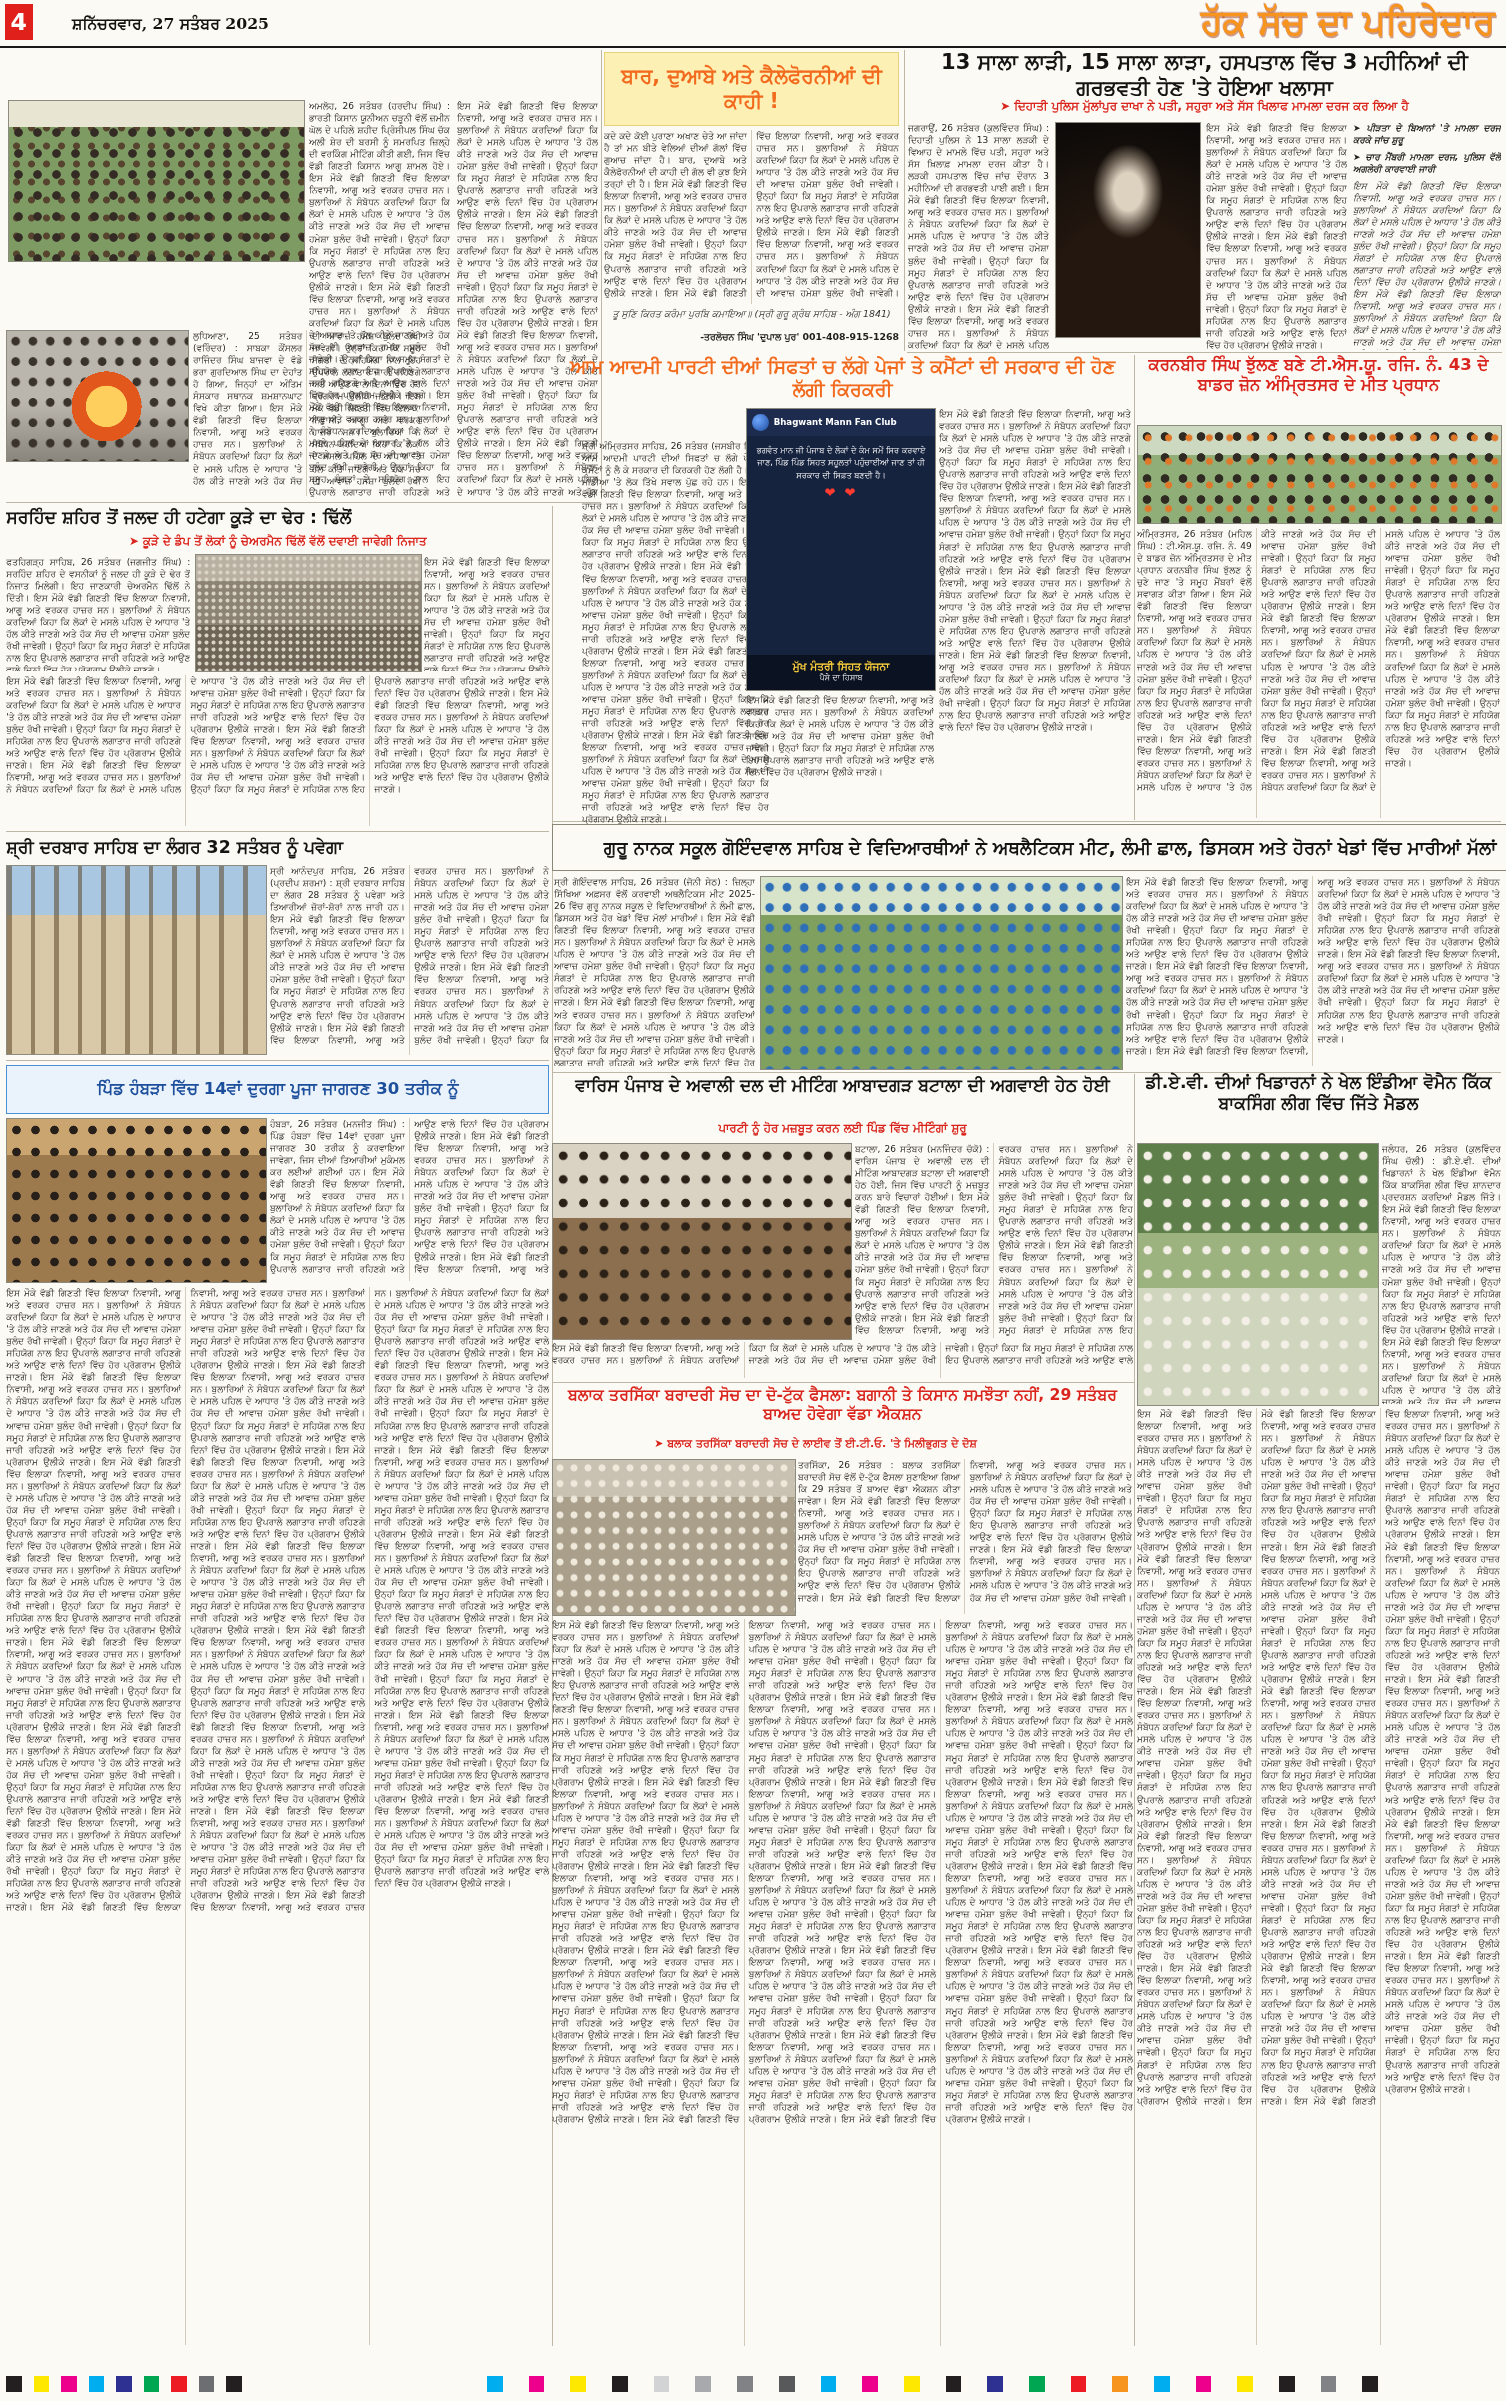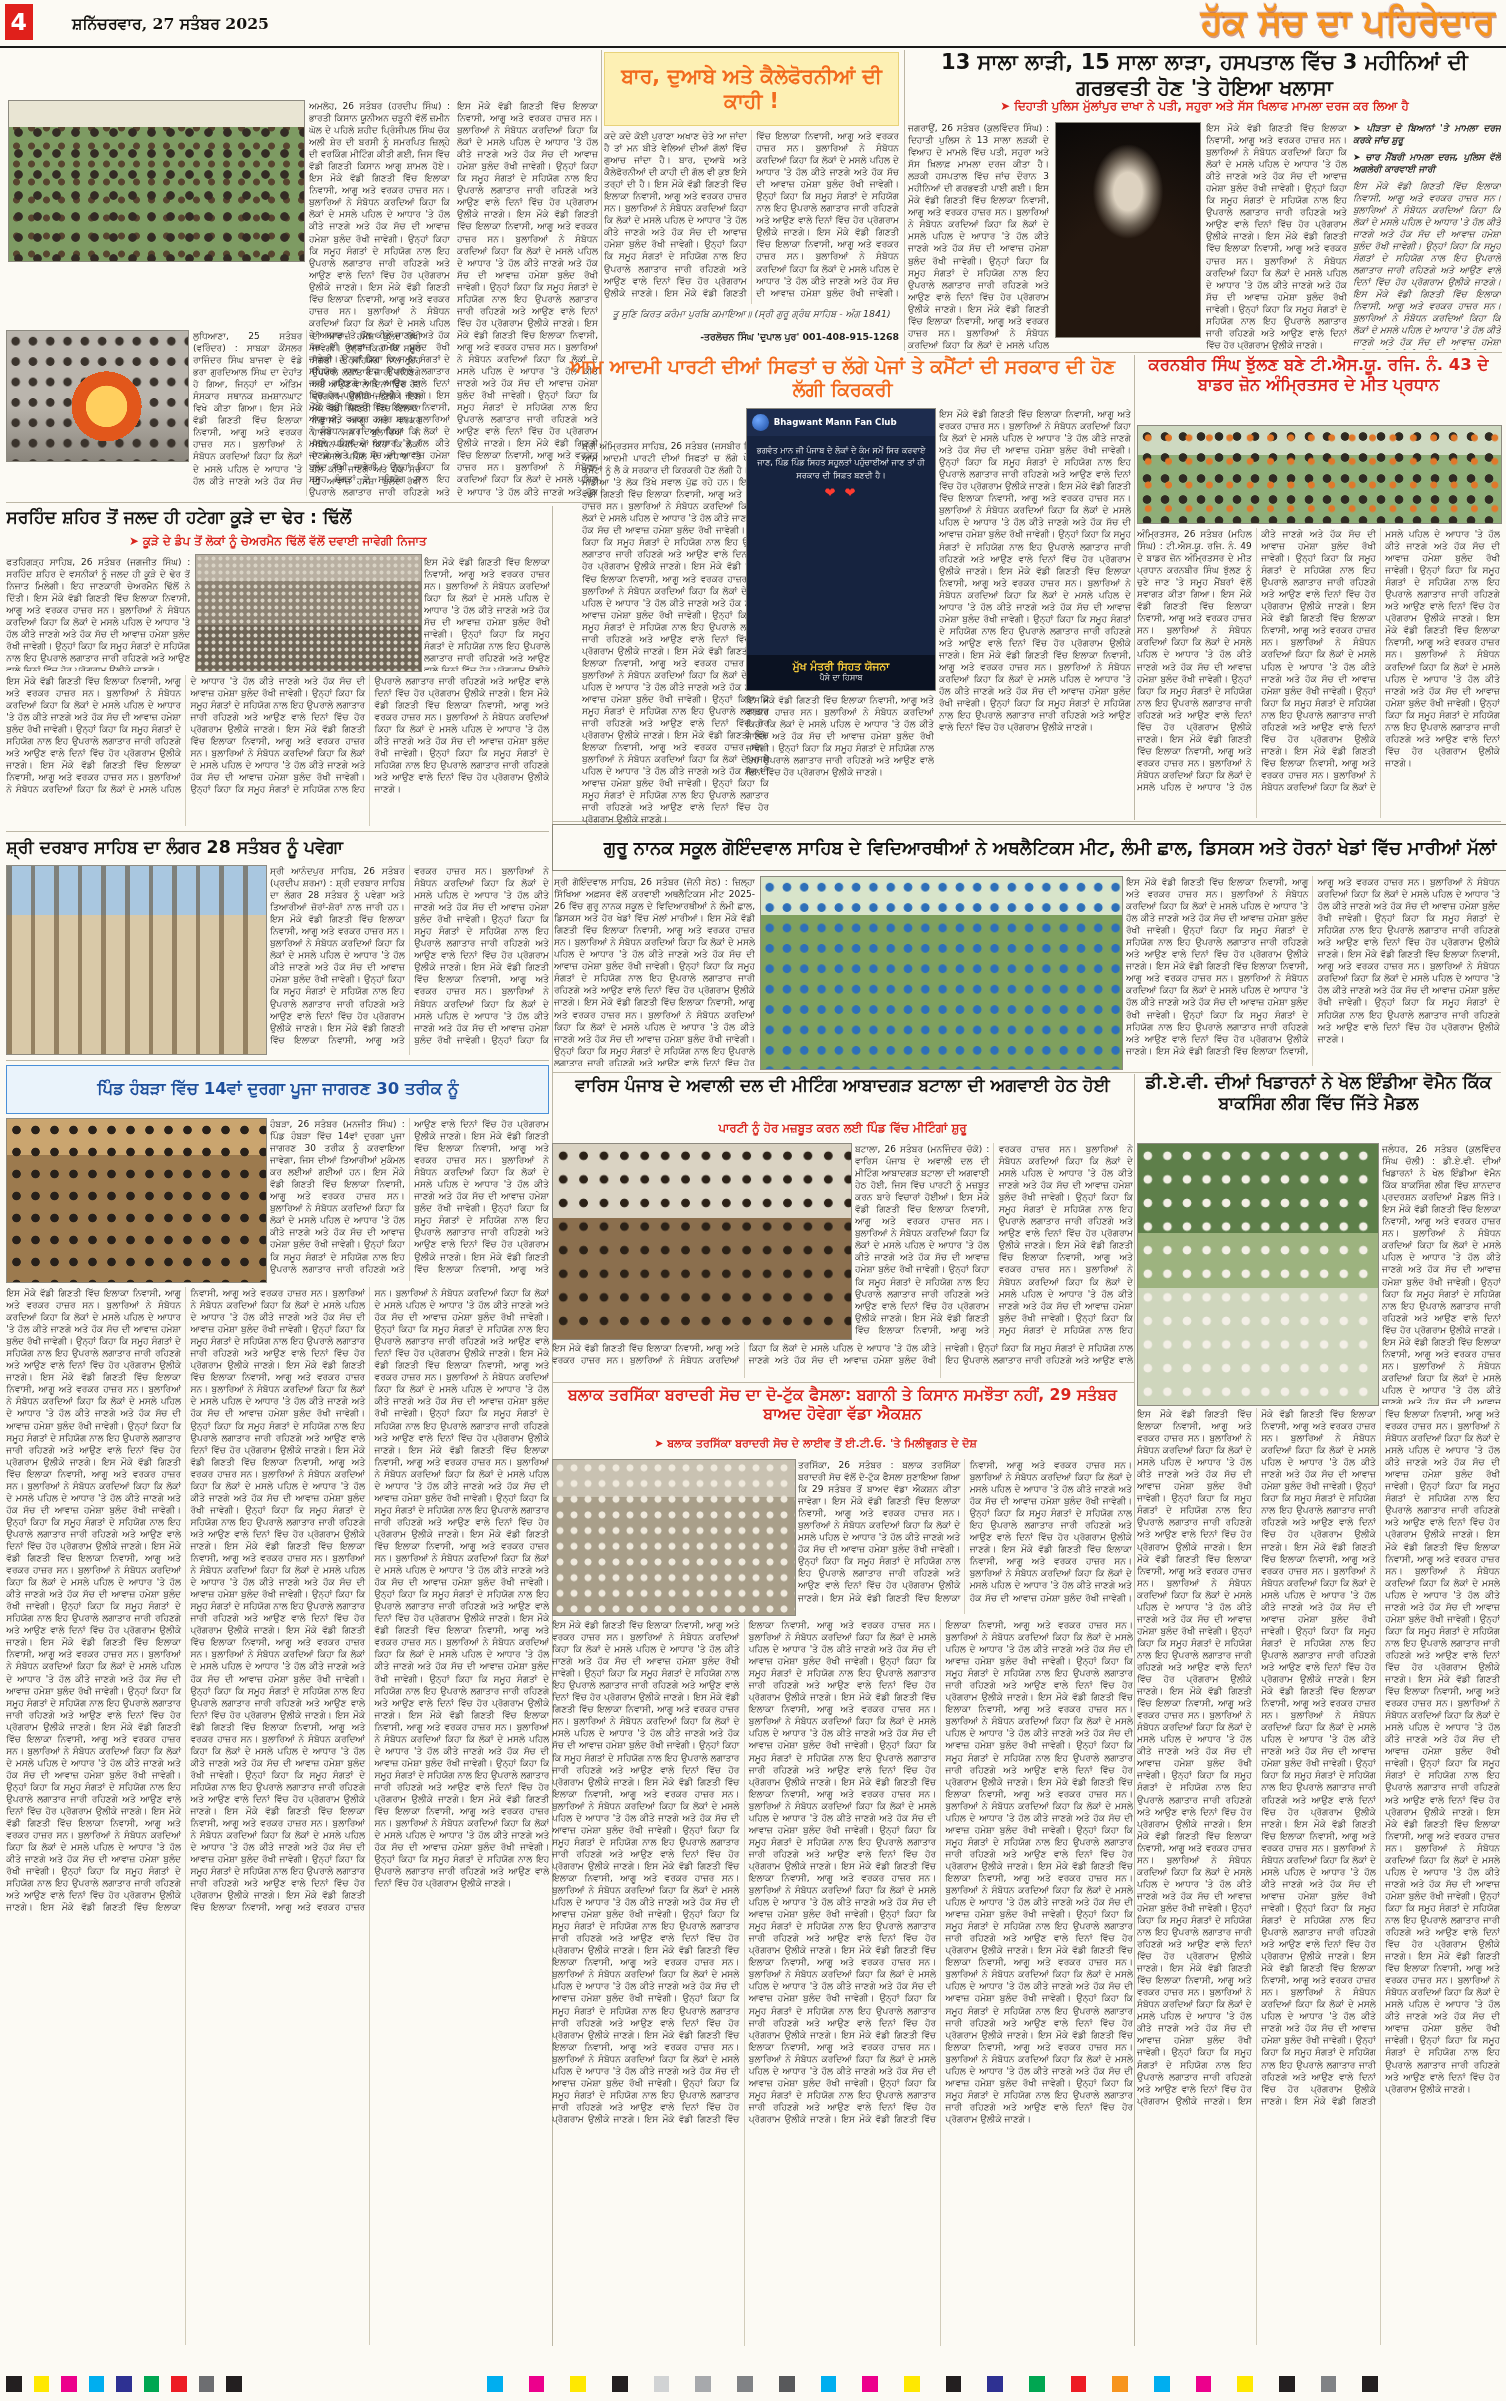--- a/index.html
+++ b/index.html
@@ -191,21 +191,21 @@
     <span>ਫਤਹਿਗੜ੍ਹ ਸਾਹਿਬ, 26 ਸਤੰਬਰ (ਜਗਜੀਤ ਸਿੰਘ) : ਸਰਹਿੰਦ ਸ਼ਹਿਰ ਦੇ ਵਸਨੀਕਾਂ ਨੂੰ ਜਲਦ ਹੀ ਕੂੜੇ ਦੇ ਢੇਰ ਤੋਂ ਨਿਜਾਤ ਮਿਲੇਗੀ। ਇਹ ਜਾਣਕਾਰੀ ਚੇਅਰਮੈਨ ਢਿੱਲੋਂ ਨੇ ਦਿੱਤੀ।</span> <span>ਇਸ ਮੌਕੇ ਵੱਡੀ ਗਿਣਤੀ ਵਿੱਚ ਇਲਾਕਾ ਨਿਵਾਸੀ, ਆਗੂ ਅਤੇ ਵਰਕਰ ਹਾਜ਼ਰ ਸਨ। ਬੁਲਾਰਿਆਂ ਨੇ ਸੰਬੋਧਨ ਕਰਦਿਆਂ ਕਿਹਾ ਕਿ ਲੋਕਾਂ ਦੇ ਮਸਲੇ ਪਹਿਲ ਦੇ ਆਧਾਰ 'ਤੇ ਹੱਲ ਕੀਤੇ ਜਾਣਗੇ ਅਤੇ ਹੱਕ ਸੱਚ ਦੀ ਆਵਾਜ਼ ਹਮੇਸ਼ਾ ਬੁਲੰਦ ਰੱਖੀ ਜਾਵੇਗੀ। ਉਨ੍ਹਾਂ ਕਿਹਾ ਕਿ ਸਮੂਹ ਸੰਗਤਾਂ ਦੇ ਸਹਿਯੋਗ ਨਾਲ ਇਹ ਉਪਰਾਲੇ ਲਗਾਤਾਰ ਜਾਰੀ ਰਹਿਣਗੇ ਅਤੇ ਆਉਣ ਵਾਲੇ ਦਿਨਾਂ ਵਿੱਚ ਹੋਰ ਪ੍ਰੋਗਰਾਮ ਉਲੀਕੇ ਜਾਣਗੇ।</span>
   </div>
   <div class="photo ph-garbage" style="left:195px;top:554px;width:225px;height:116px;"></div>
   <div class="abs bt" style="left:424px;top:556px;width:126px;height:115px;">
     <span>ਇਸ ਮੌਕੇ ਵੱਡੀ ਗਿਣਤੀ ਵਿੱਚ ਇਲਾਕਾ ਨਿਵਾਸੀ, ਆਗੂ ਅਤੇ ਵਰਕਰ ਹਾਜ਼ਰ ਸਨ। ਬੁਲਾਰਿਆਂ ਨੇ ਸੰਬੋਧਨ ਕਰਦਿਆਂ ਕਿਹਾ ਕਿ ਲੋਕਾਂ ਦੇ ਮਸਲੇ ਪਹਿਲ ਦੇ ਆਧਾਰ 'ਤੇ ਹੱਲ ਕੀਤੇ ਜਾਣਗੇ ਅਤੇ ਹੱਕ ਸੱਚ ਦੀ ਆਵਾਜ਼ ਹਮੇਸ਼ਾ ਬੁਲੰਦ ਰੱਖੀ ਜਾਵੇਗੀ। ਉਨ੍ਹਾਂ ਕਿਹਾ ਕਿ ਸਮੂਹ ਸੰਗਤਾਂ ਦੇ ਸਹਿਯੋਗ ਨਾਲ ਇਹ ਉਪਰਾਲੇ ਲਗਾਤਾਰ ਜਾਰੀ ਰਹਿਣਗੇ ਅਤੇ ਆਉਣ ਵਾਲੇ ਦਿਨਾਂ ਵਿੱਚ ਹੋਰ ਪ੍ਰੋਗਰਾਮ ਉਲੀਕੇ ਜਾਣਗੇ।</span>
   </div>
   <div class="abs bt c3" style="left:6.3px;top:675px;width:543px;height:151px;">
     <span>ਇਸ ਮੌਕੇ ਵੱਡੀ ਗਿਣਤੀ ਵਿੱਚ ਇਲਾਕਾ ਨਿਵਾਸੀ, ਆਗੂ ਅਤੇ ਵਰਕਰ ਹਾਜ਼ਰ ਸਨ। ਬੁਲਾਰਿਆਂ ਨੇ ਸੰਬੋਧਨ ਕਰਦਿਆਂ ਕਿਹਾ ਕਿ ਲੋਕਾਂ ਦੇ ਮਸਲੇ ਪਹਿਲ ਦੇ ਆਧਾਰ 'ਤੇ ਹੱਲ ਕੀਤੇ ਜਾਣਗੇ ਅਤੇ ਹੱਕ ਸੱਚ ਦੀ ਆਵਾਜ਼ ਹਮੇਸ਼ਾ ਬੁਲੰਦ ਰੱਖੀ ਜਾਵੇਗੀ। ਉਨ੍ਹਾਂ ਕਿਹਾ ਕਿ ਸਮੂਹ ਸੰਗਤਾਂ ਦੇ ਸਹਿਯੋਗ ਨਾਲ ਇਹ ਉਪਰਾਲੇ ਲਗਾਤਾਰ ਜਾਰੀ ਰਹਿਣਗੇ ਅਤੇ ਆਉਣ ਵਾਲੇ ਦਿਨਾਂ ਵਿੱਚ ਹੋਰ ਪ੍ਰੋਗਰਾਮ ਉਲੀਕੇ ਜਾਣਗੇ। ਇਸ ਮੌਕੇ ਵੱਡੀ ਗਿਣਤੀ ਵਿੱਚ ਇਲਾਕਾ ਨਿਵਾਸੀ, ਆਗੂ ਅਤੇ ਵਰਕਰ ਹਾਜ਼ਰ ਸਨ। ਬੁਲਾਰਿਆਂ ਨੇ ਸੰਬੋਧਨ ਕਰਦਿਆਂ ਕਿਹਾ ਕਿ ਲੋਕਾਂ ਦੇ ਮਸਲੇ ਪਹਿਲ ਦੇ ਆਧਾਰ 'ਤੇ ਹੱਲ ਕੀਤੇ ਜਾਣਗੇ ਅਤੇ ਹੱਕ ਸੱਚ ਦੀ ਆਵਾਜ਼ ਹਮੇਸ਼ਾ ਬੁਲੰਦ ਰੱਖੀ ਜਾਵੇਗੀ। ਉਨ੍ਹਾਂ ਕਿਹਾ ਕਿ ਸਮੂਹ ਸੰਗਤਾਂ ਦੇ ਸਹਿਯੋਗ ਨਾਲ ਇਹ ਉਪਰਾਲੇ ਲਗਾਤਾਰ ਜਾਰੀ ਰਹਿਣਗੇ ਅਤੇ ਆਉਣ ਵਾਲੇ ਦਿਨਾਂ ਵਿੱਚ ਹੋਰ ਪ੍ਰੋਗਰਾਮ ਉਲੀਕੇ ਜਾਣਗੇ। ਇਸ ਮੌਕੇ ਵੱਡੀ ਗਿਣਤੀ ਵਿੱਚ ਇਲਾਕਾ ਨਿਵਾਸੀ, ਆਗੂ ਅਤੇ ਵਰਕਰ ਹਾਜ਼ਰ ਸਨ। ਬੁਲਾਰਿਆਂ ਨੇ ਸੰਬੋਧਨ ਕਰਦਿਆਂ ਕਿਹਾ ਕਿ ਲੋਕਾਂ ਦੇ ਮਸਲੇ ਪਹਿਲ ਦੇ ਆਧਾਰ 'ਤੇ ਹੱਲ ਕੀਤੇ ਜਾਣਗੇ ਅਤੇ ਹੱਕ ਸੱਚ ਦੀ ਆਵਾਜ਼ ਹਮੇਸ਼ਾ ਬੁਲੰਦ ਰੱਖੀ ਜਾਵੇਗੀ। ਉਨ੍ਹਾਂ ਕਿਹਾ ਕਿ ਸਮੂਹ ਸੰਗਤਾਂ ਦੇ ਸਹਿਯੋਗ ਨਾਲ ਇਹ ਉਪਰਾਲੇ ਲਗਾਤਾਰ ਜਾਰੀ ਰਹਿਣਗੇ ਅਤੇ ਆਉਣ ਵਾਲੇ ਦਿਨਾਂ ਵਿੱਚ ਹੋਰ ਪ੍ਰੋਗਰਾਮ ਉਲੀਕੇ ਜਾਣਗੇ। ਇਸ ਮੌਕੇ ਵੱਡੀ ਗਿਣਤੀ ਵਿੱਚ ਇਲਾਕਾ ਨਿਵਾਸੀ, ਆਗੂ ਅਤੇ ਵਰਕਰ ਹਾਜ਼ਰ ਸਨ। ਬੁਲਾਰਿਆਂ ਨੇ ਸੰਬੋਧਨ ਕਰਦਿਆਂ ਕਿਹਾ ਕਿ ਲੋਕਾਂ ਦੇ ਮਸਲੇ ਪਹਿਲ ਦੇ ਆਧਾਰ 'ਤੇ ਹੱਲ ਕੀਤੇ ਜਾਣਗੇ ਅਤੇ ਹੱਕ ਸੱਚ ਦੀ ਆਵਾਜ਼ ਹਮੇਸ਼ਾ ਬੁਲੰਦ ਰੱਖੀ ਜਾਵੇਗੀ। ਉਨ੍ਹਾਂ ਕਿਹਾ ਕਿ ਸਮੂਹ ਸੰਗਤਾਂ ਦੇ ਸਹਿਯੋਗ ਨਾਲ ਇਹ ਉਪਰਾਲੇ ਲਗਾਤਾਰ ਜਾਰੀ ਰਹਿਣਗੇ ਅਤੇ ਆਉਣ ਵਾਲੇ ਦਿਨਾਂ ਵਿੱਚ ਹੋਰ ਪ੍ਰੋਗਰਾਮ ਉਲੀਕੇ ਜਾਣਗੇ।</span>
   </div>
 
-  <div class="abs hl hl-black" style="left:6.3px;top:837px;width:543px;height:23.6px;font-size:17.3px;">ਸ਼੍ਰੀ ਦਰਬਾਰ ਸਾਹਿਬ ਦਾ ਲੰਗਰ 28 ਸਤੰਬਰ ਨੂੰ ਪਵੇਗਾ</div>
+  <div class="abs hl hl-black" style="left:6.3px;top:837px;width:543px;height:23.6px;font-size:17.3px;">ਸ਼੍ਰੀ ਦਰਬਾਰ ਸਾਹਿਬ ਦਾ ਲੰਗਰ 32 ਸਤੰਬਰ ਨੂੰ ਪਵੇਗਾ</div>
   <div class="photo ph-building" style="left:6.3px;top:865px;width:259px;height:188px;"></div>
   <div class="abs bt c2" style="left:270px;top:865px;width:279px;height:190px;">
     <span>ਸ੍ਰੀ ਆਨੰਦਪੁਰ ਸਾਹਿਬ, 26 ਸਤੰਬਰ (ਪ੍ਰਦੀਪ ਸ਼ਰਮਾ) : ਸ਼੍ਰੀ ਦਰਬਾਰ ਸਾਹਿਬ ਦਾ ਲੰਗਰ 28 ਸਤੰਬਰ ਨੂੰ ਪਵੇਗਾ ਅਤੇ ਤਿਆਰੀਆਂ ਜ਼ੋਰਾਂ-ਸ਼ੋਰਾਂ ਨਾਲ ਜਾਰੀ ਹਨ।</span> <span>ਇਸ ਮੌਕੇ ਵੱਡੀ ਗਿਣਤੀ ਵਿੱਚ ਇਲਾਕਾ ਨਿਵਾਸੀ, ਆਗੂ ਅਤੇ ਵਰਕਰ ਹਾਜ਼ਰ ਸਨ। ਬੁਲਾਰਿਆਂ ਨੇ ਸੰਬੋਧਨ ਕਰਦਿਆਂ ਕਿਹਾ ਕਿ ਲੋਕਾਂ ਦੇ ਮਸਲੇ ਪਹਿਲ ਦੇ ਆਧਾਰ 'ਤੇ ਹੱਲ ਕੀਤੇ ਜਾਣਗੇ ਅਤੇ ਹੱਕ ਸੱਚ ਦੀ ਆਵਾਜ਼ ਹਮੇਸ਼ਾ ਬੁਲੰਦ ਰੱਖੀ ਜਾਵੇਗੀ। ਉਨ੍ਹਾਂ ਕਿਹਾ ਕਿ ਸਮੂਹ ਸੰਗਤਾਂ ਦੇ ਸਹਿਯੋਗ ਨਾਲ ਇਹ ਉਪਰਾਲੇ ਲਗਾਤਾਰ ਜਾਰੀ ਰਹਿਣਗੇ ਅਤੇ ਆਉਣ ਵਾਲੇ ਦਿਨਾਂ ਵਿੱਚ ਹੋਰ ਪ੍ਰੋਗਰਾਮ ਉਲੀਕੇ ਜਾਣਗੇ। ਇਸ ਮੌਕੇ ਵੱਡੀ ਗਿਣਤੀ ਵਿੱਚ ਇਲਾਕਾ ਨਿਵਾਸੀ, ਆਗੂ ਅਤੇ ਵਰਕਰ ਹਾਜ਼ਰ ਸਨ। ਬੁਲਾਰਿਆਂ ਨੇ ਸੰਬੋਧਨ ਕਰਦਿਆਂ ਕਿਹਾ ਕਿ ਲੋਕਾਂ ਦੇ ਮਸਲੇ ਪਹਿਲ ਦੇ ਆਧਾਰ 'ਤੇ ਹੱਲ ਕੀਤੇ ਜਾਣਗੇ ਅਤੇ ਹੱਕ ਸੱਚ ਦੀ ਆਵਾਜ਼ ਹਮੇਸ਼ਾ ਬੁਲੰਦ ਰੱਖੀ ਜਾਵੇਗੀ। ਉਨ੍ਹਾਂ ਕਿਹਾ ਕਿ ਸਮੂਹ ਸੰਗਤਾਂ ਦੇ ਸਹਿਯੋਗ ਨਾਲ ਇਹ ਉਪਰਾਲੇ ਲਗਾਤਾਰ ਜਾਰੀ ਰਹਿਣਗੇ ਅਤੇ ਆਉਣ ਵਾਲੇ ਦਿਨਾਂ ਵਿੱਚ ਹੋਰ ਪ੍ਰੋਗਰਾਮ ਉਲੀਕੇ ਜਾਣਗੇ। ਇਸ ਮੌਕੇ ਵੱਡੀ ਗਿਣਤੀ ਵਿੱਚ ਇਲਾਕਾ ਨਿਵਾਸੀ, ਆਗੂ ਅਤੇ ਵਰਕਰ ਹਾਜ਼ਰ ਸਨ। ਬੁਲਾਰਿਆਂ ਨੇ ਸੰਬੋਧਨ ਕਰਦਿਆਂ ਕਿਹਾ ਕਿ ਲੋਕਾਂ ਦੇ ਮਸਲੇ ਪਹਿਲ ਦੇ ਆਧਾਰ 'ਤੇ ਹੱਲ ਕੀਤੇ ਜਾਣਗੇ ਅਤੇ ਹੱਕ ਸੱਚ ਦੀ ਆਵਾਜ਼ ਹਮੇਸ਼ਾ ਬੁਲੰਦ ਰੱਖੀ ਜਾਵੇਗੀ। ਉਨ੍ਹਾਂ ਕਿਹਾ ਕਿ ਸਮੂਹ ਸੰਗਤਾਂ ਦੇ ਸਹਿਯੋਗ ਨਾਲ ਇਹ ਉਪਰਾਲੇ ਲਗਾਤਾਰ ਜਾਰੀ ਰਹਿਣਗੇ ਅਤੇ ਆਉਣ ਵਾਲੇ ਦਿਨਾਂ ਵਿੱਚ ਹੋਰ ਪ੍ਰੋਗਰਾਮ ਉਲੀਕੇ ਜਾਣਗੇ।</span>
   </div>
 
   <div class="abs hl box-ltblue center" style="left:6.3px;top:1065px;width:543px;height:49px;font-size:16.5px;">ਪਿੰਡ ਹੰਬੜਾ ਵਿੱਚ 14ਵਾਂ ਦੁਰਗਾ ਪੂਜਾ ਜਾਗਰਣ 30 ਤਰੀਕ ਨੂੰ</div>
   <div class="photo ph-durga" style="left:6.3px;top:1118px;width:259px;height:163px;"></div>
   <div class="abs bt c2" style="left:270px;top:1118px;width:279px;height:163px;">
     <span>ਹੰਬੜਾ, 26 ਸਤੰਬਰ (ਮਨਜੀਤ ਸਿੰਘ) : ਪਿੰਡ ਹੰਬੜਾ ਵਿੱਚ 14ਵਾਂ ਦੁਰਗਾ ਪੂਜਾ ਜਾਗਰਣ 30 ਤਰੀਕ ਨੂੰ ਕਰਵਾਇਆ ਜਾਵੇਗਾ, ਜਿਸ ਦੀਆਂ ਤਿਆਰੀਆਂ ਮੁਕੰਮਲ ਕਰ ਲਈਆਂ ਗਈਆਂ ਹਨ।</span> <span>ਇਸ ਮੌਕੇ ਵੱਡੀ ਗਿਣਤੀ ਵਿੱਚ ਇਲਾਕਾ ਨਿਵਾਸੀ, ਆਗੂ ਅਤੇ ਵਰਕਰ ਹਾਜ਼ਰ ਸਨ। ਬੁਲਾਰਿਆਂ ਨੇ ਸੰਬੋਧਨ ਕਰਦਿਆਂ ਕਿਹਾ ਕਿ ਲੋਕਾਂ ਦੇ ਮਸਲੇ ਪਹਿਲ ਦੇ ਆਧਾਰ 'ਤੇ ਹੱਲ ਕੀਤੇ ਜਾਣਗੇ ਅਤੇ ਹੱਕ ਸੱਚ ਦੀ ਆਵਾਜ਼ ਹਮੇਸ਼ਾ ਬੁਲੰਦ ਰੱਖੀ ਜਾਵੇਗੀ। ਉਨ੍ਹਾਂ ਕਿਹਾ ਕਿ ਸਮੂਹ ਸੰਗਤਾਂ ਦੇ ਸਹਿਯੋਗ ਨਾਲ ਇਹ ਉਪਰਾਲੇ ਲਗਾਤਾਰ ਜਾਰੀ ਰਹਿਣਗੇ ਅਤੇ ਆਉਣ ਵਾਲੇ ਦਿਨਾਂ ਵਿੱਚ ਹੋਰ ਪ੍ਰੋਗਰਾਮ ਉਲੀਕੇ ਜਾਣਗੇ। ਇਸ ਮੌਕੇ ਵੱਡੀ ਗਿਣਤੀ ਵਿੱਚ ਇਲਾਕਾ ਨਿਵਾਸੀ, ਆਗੂ ਅਤੇ ਵਰਕਰ ਹਾਜ਼ਰ ਸਨ। ਬੁਲਾਰਿਆਂ ਨੇ ਸੰਬੋਧਨ ਕਰਦਿਆਂ ਕਿਹਾ ਕਿ ਲੋਕਾਂ ਦੇ ਮਸਲੇ ਪਹਿਲ ਦੇ ਆਧਾਰ 'ਤੇ ਹੱਲ ਕੀਤੇ ਜਾਣਗੇ ਅਤੇ ਹੱਕ ਸੱਚ ਦੀ ਆਵਾਜ਼ ਹਮੇਸ਼ਾ ਬੁਲੰਦ ਰੱਖੀ ਜਾਵੇਗੀ। ਉਨ੍ਹਾਂ ਕਿਹਾ ਕਿ ਸਮੂਹ ਸੰਗਤਾਂ ਦੇ ਸਹਿਯੋਗ ਨਾਲ ਇਹ ਉਪਰਾਲੇ ਲਗਾਤਾਰ ਜਾਰੀ ਰਹਿਣਗੇ ਅਤੇ ਆਉਣ ਵਾਲੇ ਦਿਨਾਂ ਵਿੱਚ ਹੋਰ ਪ੍ਰੋਗਰਾਮ ਉਲੀਕੇ ਜਾਣਗੇ। ਇਸ ਮੌਕੇ ਵੱਡੀ ਗਿਣਤੀ ਵਿੱਚ ਇਲਾਕਾ ਨਿਵਾਸੀ, ਆਗੂ ਅਤੇ ਵਰਕਰ ਹਾਜ਼ਰ ਸਨ। ਬੁਲਾਰਿਆਂ ਨੇ ਸੰਬੋਧਨ ਕਰਦਿਆਂ ਕਿਹਾ ਕਿ ਲੋਕਾਂ ਦੇ ਮਸਲੇ ਪਹਿਲ ਦੇ ਆਧਾਰ 'ਤੇ ਹੱਲ ਕੀਤੇ ਜਾਣਗੇ ਅਤੇ ਹੱਕ ਸੱਚ ਦੀ ਆਵਾਜ਼ ਹਮੇਸ਼ਾ ਬੁਲੰਦ ਰੱਖੀ ਜਾਵੇਗੀ। ਉਨ੍ਹਾਂ ਕਿਹਾ ਕਿ ਸਮੂਹ ਸੰਗਤਾਂ ਦੇ ਸਹਿਯੋਗ ਨਾਲ ਇਹ ਉਪਰਾਲੇ ਲਗਾਤਾਰ ਜਾਰੀ ਰਹਿਣਗੇ ਅਤੇ ਆਉਣ ਵਾਲੇ ਦਿਨਾਂ ਵਿੱਚ ਹੋਰ ਪ੍ਰੋਗਰਾਮ ਉਲੀਕੇ ਜਾਣਗੇ।</span>
   </div>

